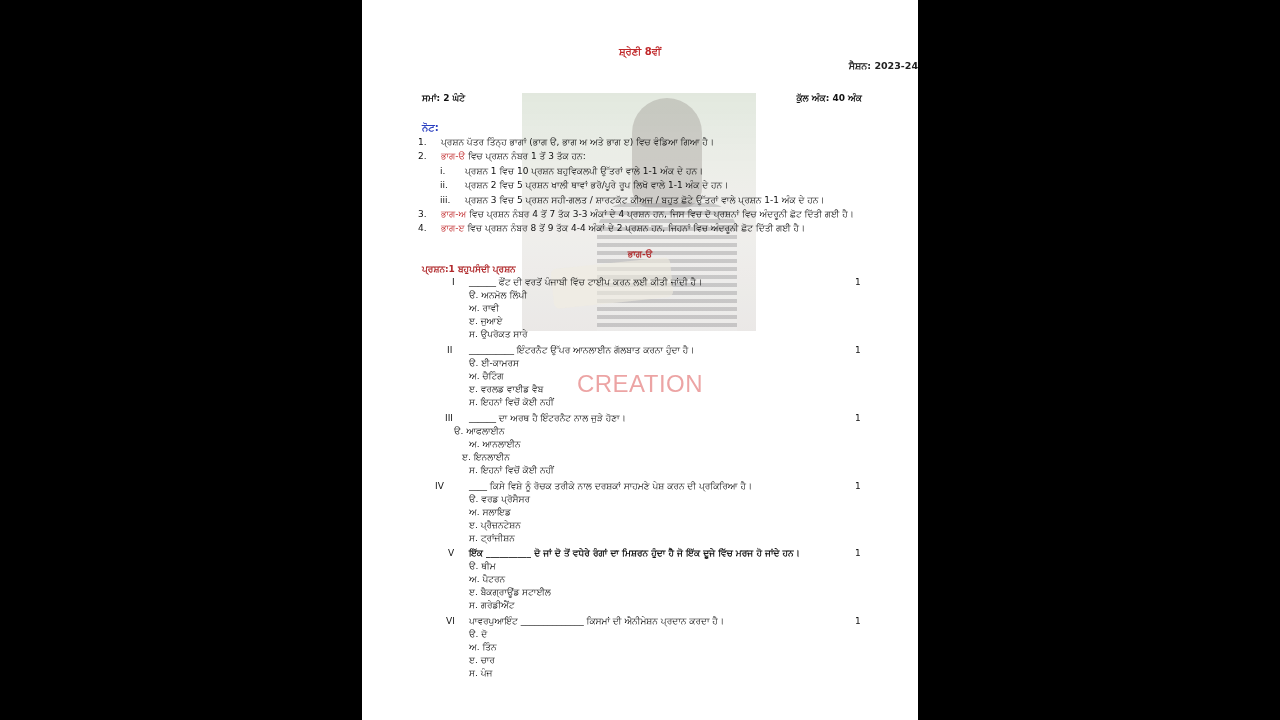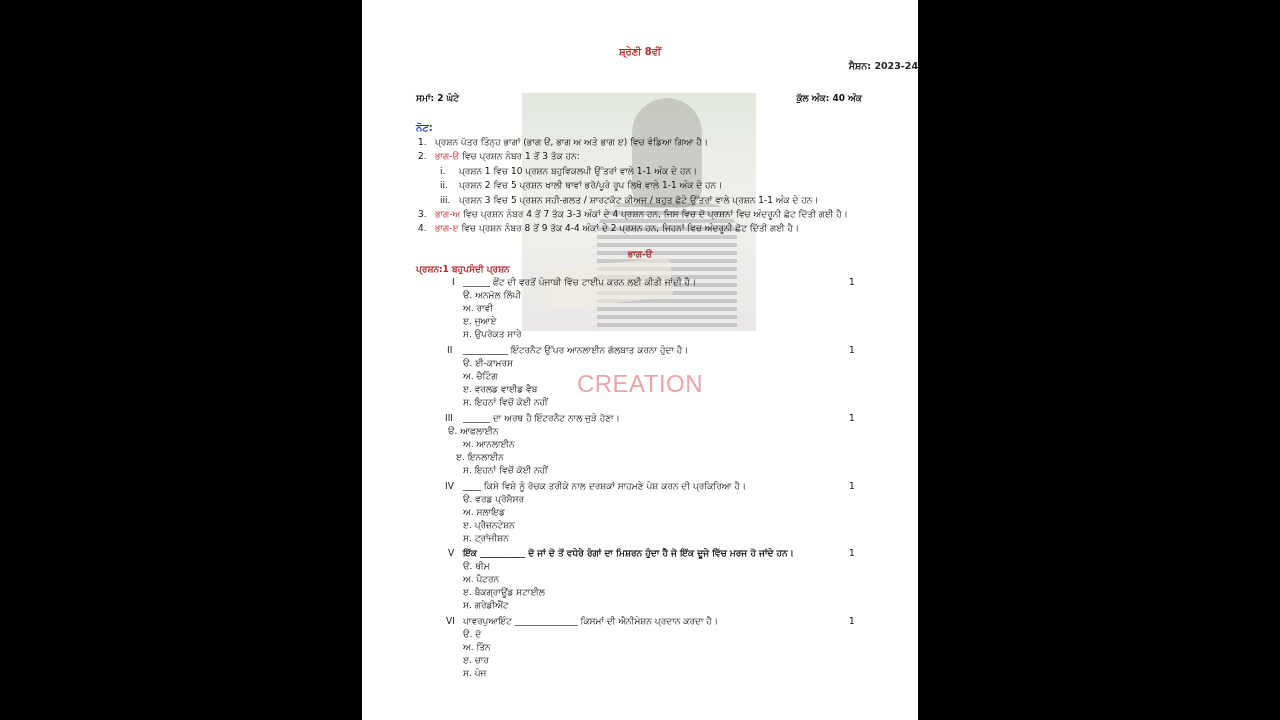--- a/index.html
+++ b/index.html
@@ -37,21 +37,21 @@
     color: rgba(220,90,90,0.55); font-family: "Liberation Sans", sans-serif;
     font-size: 24px; letter-spacing: 0.5px;
   }
   .wm1 { top: 341px; }
   .wm2 { top: 370px; }
   .content { position: absolute; left: 0; top: 0; width: 556px; height: 720px; font-size: 9px; line-height: 12.6px; }
   .center { position: absolute; left: 0; width: 556px; text-align: center; font-weight: bold; }
   .title { top: 32px; color: #2a5fc4; font-size: 10px; }
   .grade { top: 46px; color: #c0282a; font-size: 10px; }
   .session { top: 60px; color: #222; font-size: 9.5px; text-align: right; }
-  .abs { position: absolute; white-space: nowrap; }
+  .abs { position: absolute; white-space: nowrap; margin-left: 6px; }
   .bold { font-weight: bold; }
   .note-head { color: #2a3fc0; font-weight: bold; font-size: 10px; }
   .red { color: #c0282a; }
   .sec-head { color: #b0282a; font-weight: bold; }
   .num { position: absolute; white-space: nowrap; }
   .marks { position: absolute; left: 487px; }
 </style>
 </head>
 <body>
 
@@ -117,21 +117,21 @@
       <div class="num" style="left:83px; top:412px;">III</div>
       <div class="abs" style="left:101px; top:412px;">______ ਦਾ ਅਰਥ ਹੈ ਇੰਟਰਨੈਟ ਨਾਲ ਜੁੜੇ ਹੋਣਾ।</div>
       <div class="abs marks" style="top:412px;">1</div>
       <div class="abs" style="left:86px; top:425px;">ੳ. ਆਫਲਾਈਨ</div>
       <div class="abs" style="left:101px; top:438px;">ਅ. ਆਨਲਾਈਨ</div>
       <div class="abs" style="left:94px; top:451px;">ੲ. ਇਨਲਾਈਨ</div>
       <div class="abs" style="left:101px; top:464px;">ਸ. ਇਹਨਾਂ ਵਿਚੋਂ ਕੋਈ ਨਹੀਂ</div>
     </div>
 
     <div>
-      <div class="num" style="left:83px; top:480px;">IV</div>
+      <div class="num" style="left:73px; top:480px;">IV</div>
       <div class="abs" style="left:101px; top:480px;">____ ਕਿਸੇ ਵਿਸ਼ੇ ਨੂੰ ਰੋਚਕ ਤਰੀਕੇ ਨਾਲ ਦਰਸ਼ਕਾਂ ਸਾਹਮਣੇ ਪੇਸ਼ ਕਰਨ ਦੀ ਪ੍ਰਕਿਰਿਆ ਹੈ।</div>
       <div class="abs marks" style="top:480px;">1</div>
       <div class="abs" style="left:101px; top:493px;">ੳ. ਵਰਡ ਪ੍ਰੋਸੈਸਰ</div>
       <div class="abs" style="left:101px; top:506px;">ਅ. ਸਲਾਇਡ</div>
       <div class="abs" style="left:101px; top:519px;">ੲ. ਪ੍ਰੈਜ਼ਨਟੇਸ਼ਨ</div>
       <div class="abs" style="left:101px; top:532px;">ਸ. ਟ੍ਰਾਂਜੀਸ਼ਨ</div>
     </div>
 
     <div>
       <div class="num" style="left:86px; top:547px;">V</div>

